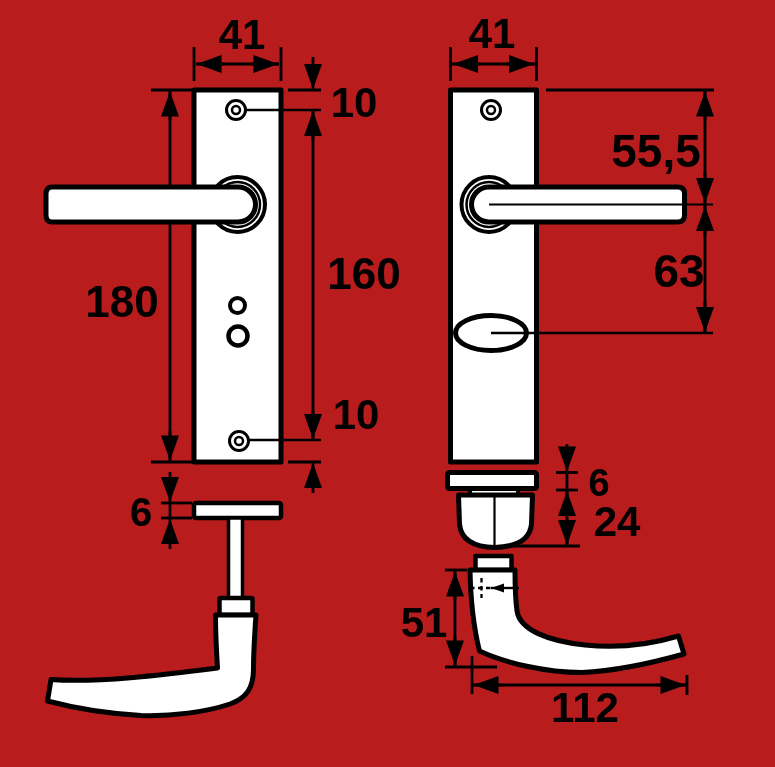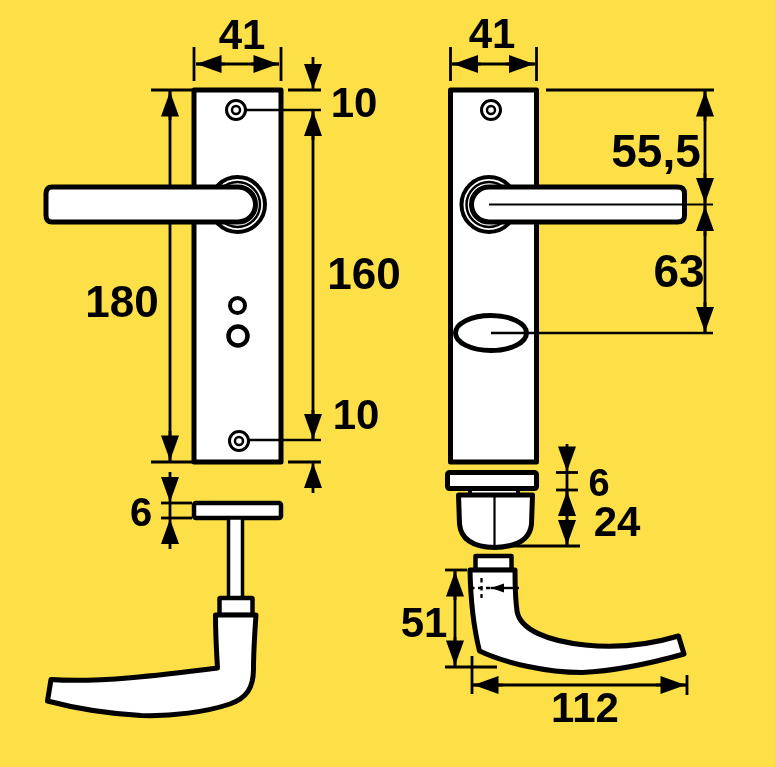--- a/index.html
+++ b/index.html
@@ -1,16 +1,16 @@
 <!DOCTYPE html>
 <html><head>
 <meta charset="utf-8">
 <style>
   html,body{margin:0;padding:0;background:#fff;}
-  .canvas-wrap{width:775px;height:767px;background:#fde047;position:relative;overflow:hidden;}
+  .canvas-wrap{width:775px;height:767px;background:#b91c1c;position:relative;overflow:hidden;}
   svg{display:block;}
   .part{stroke:#000;stroke-width:5;fill:#fff;stroke-linejoin:round;}
   .part45{stroke:#000;stroke-width:4.5;fill:#fff;stroke-linejoin:round;}
   .part4{stroke:#000;stroke-width:4;fill:#fff;}
   .part35{stroke:#000;stroke-width:3.5;fill:#fff;}
   .ring{stroke:#000;fill:#fff;}
   .dim{stroke:#000;stroke-width:2.8;fill:none;}
   .leader{stroke:#000;stroke-width:2.4;fill:none;}
   .cline{stroke:#000;stroke-width:2.2;fill:none;}
   .dash{stroke:#000;stroke-width:2.3;fill:none;stroke-dasharray:4.5 3.5;}

